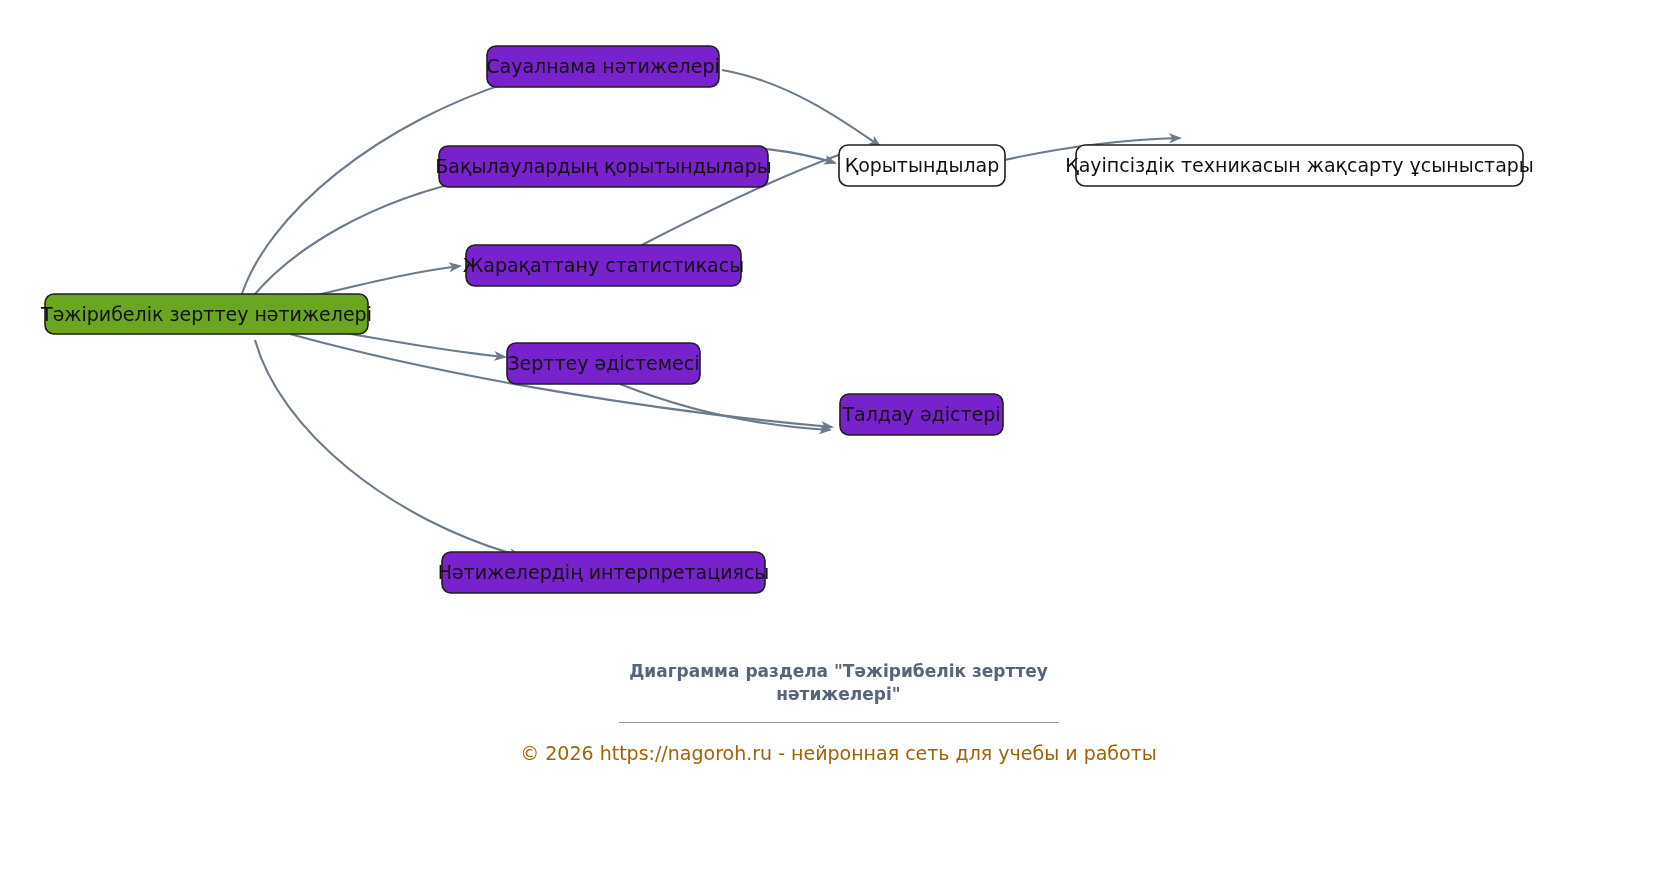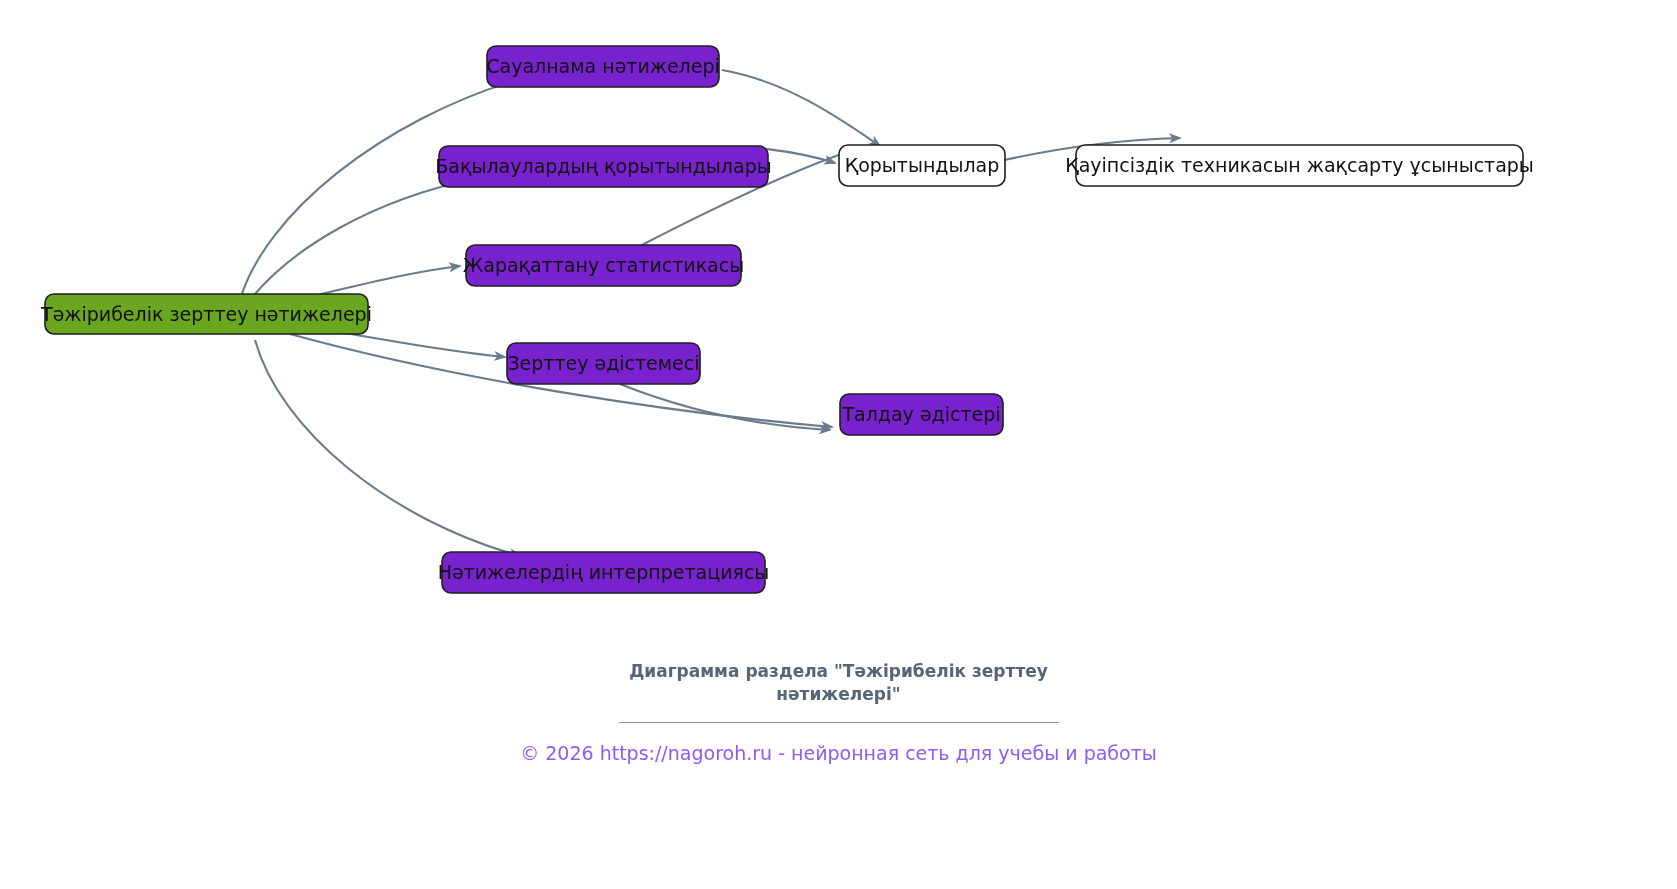--- a/index.html
+++ b/index.html
@@ -72,21 +72,21 @@
   }
   .caption-rule {
     width: 440px;
     height: 0;
     border-top: 1.5px solid #8d99a8;
     margin: 16px auto 0 auto;
   }
   .caption-footer {
     font-family: "DejaVu Sans", "Liberation Sans", sans-serif;
     font-size: 19px;
-    color: #8b5cf6;
+    color: #a16207;
     margin-top: 19px;
   }
 </style>
 </head>
 <body>
 
 <div id="diagram-root">
 
   <svg class="flow" viewBox="0 0 1677 889">
     <defs>

